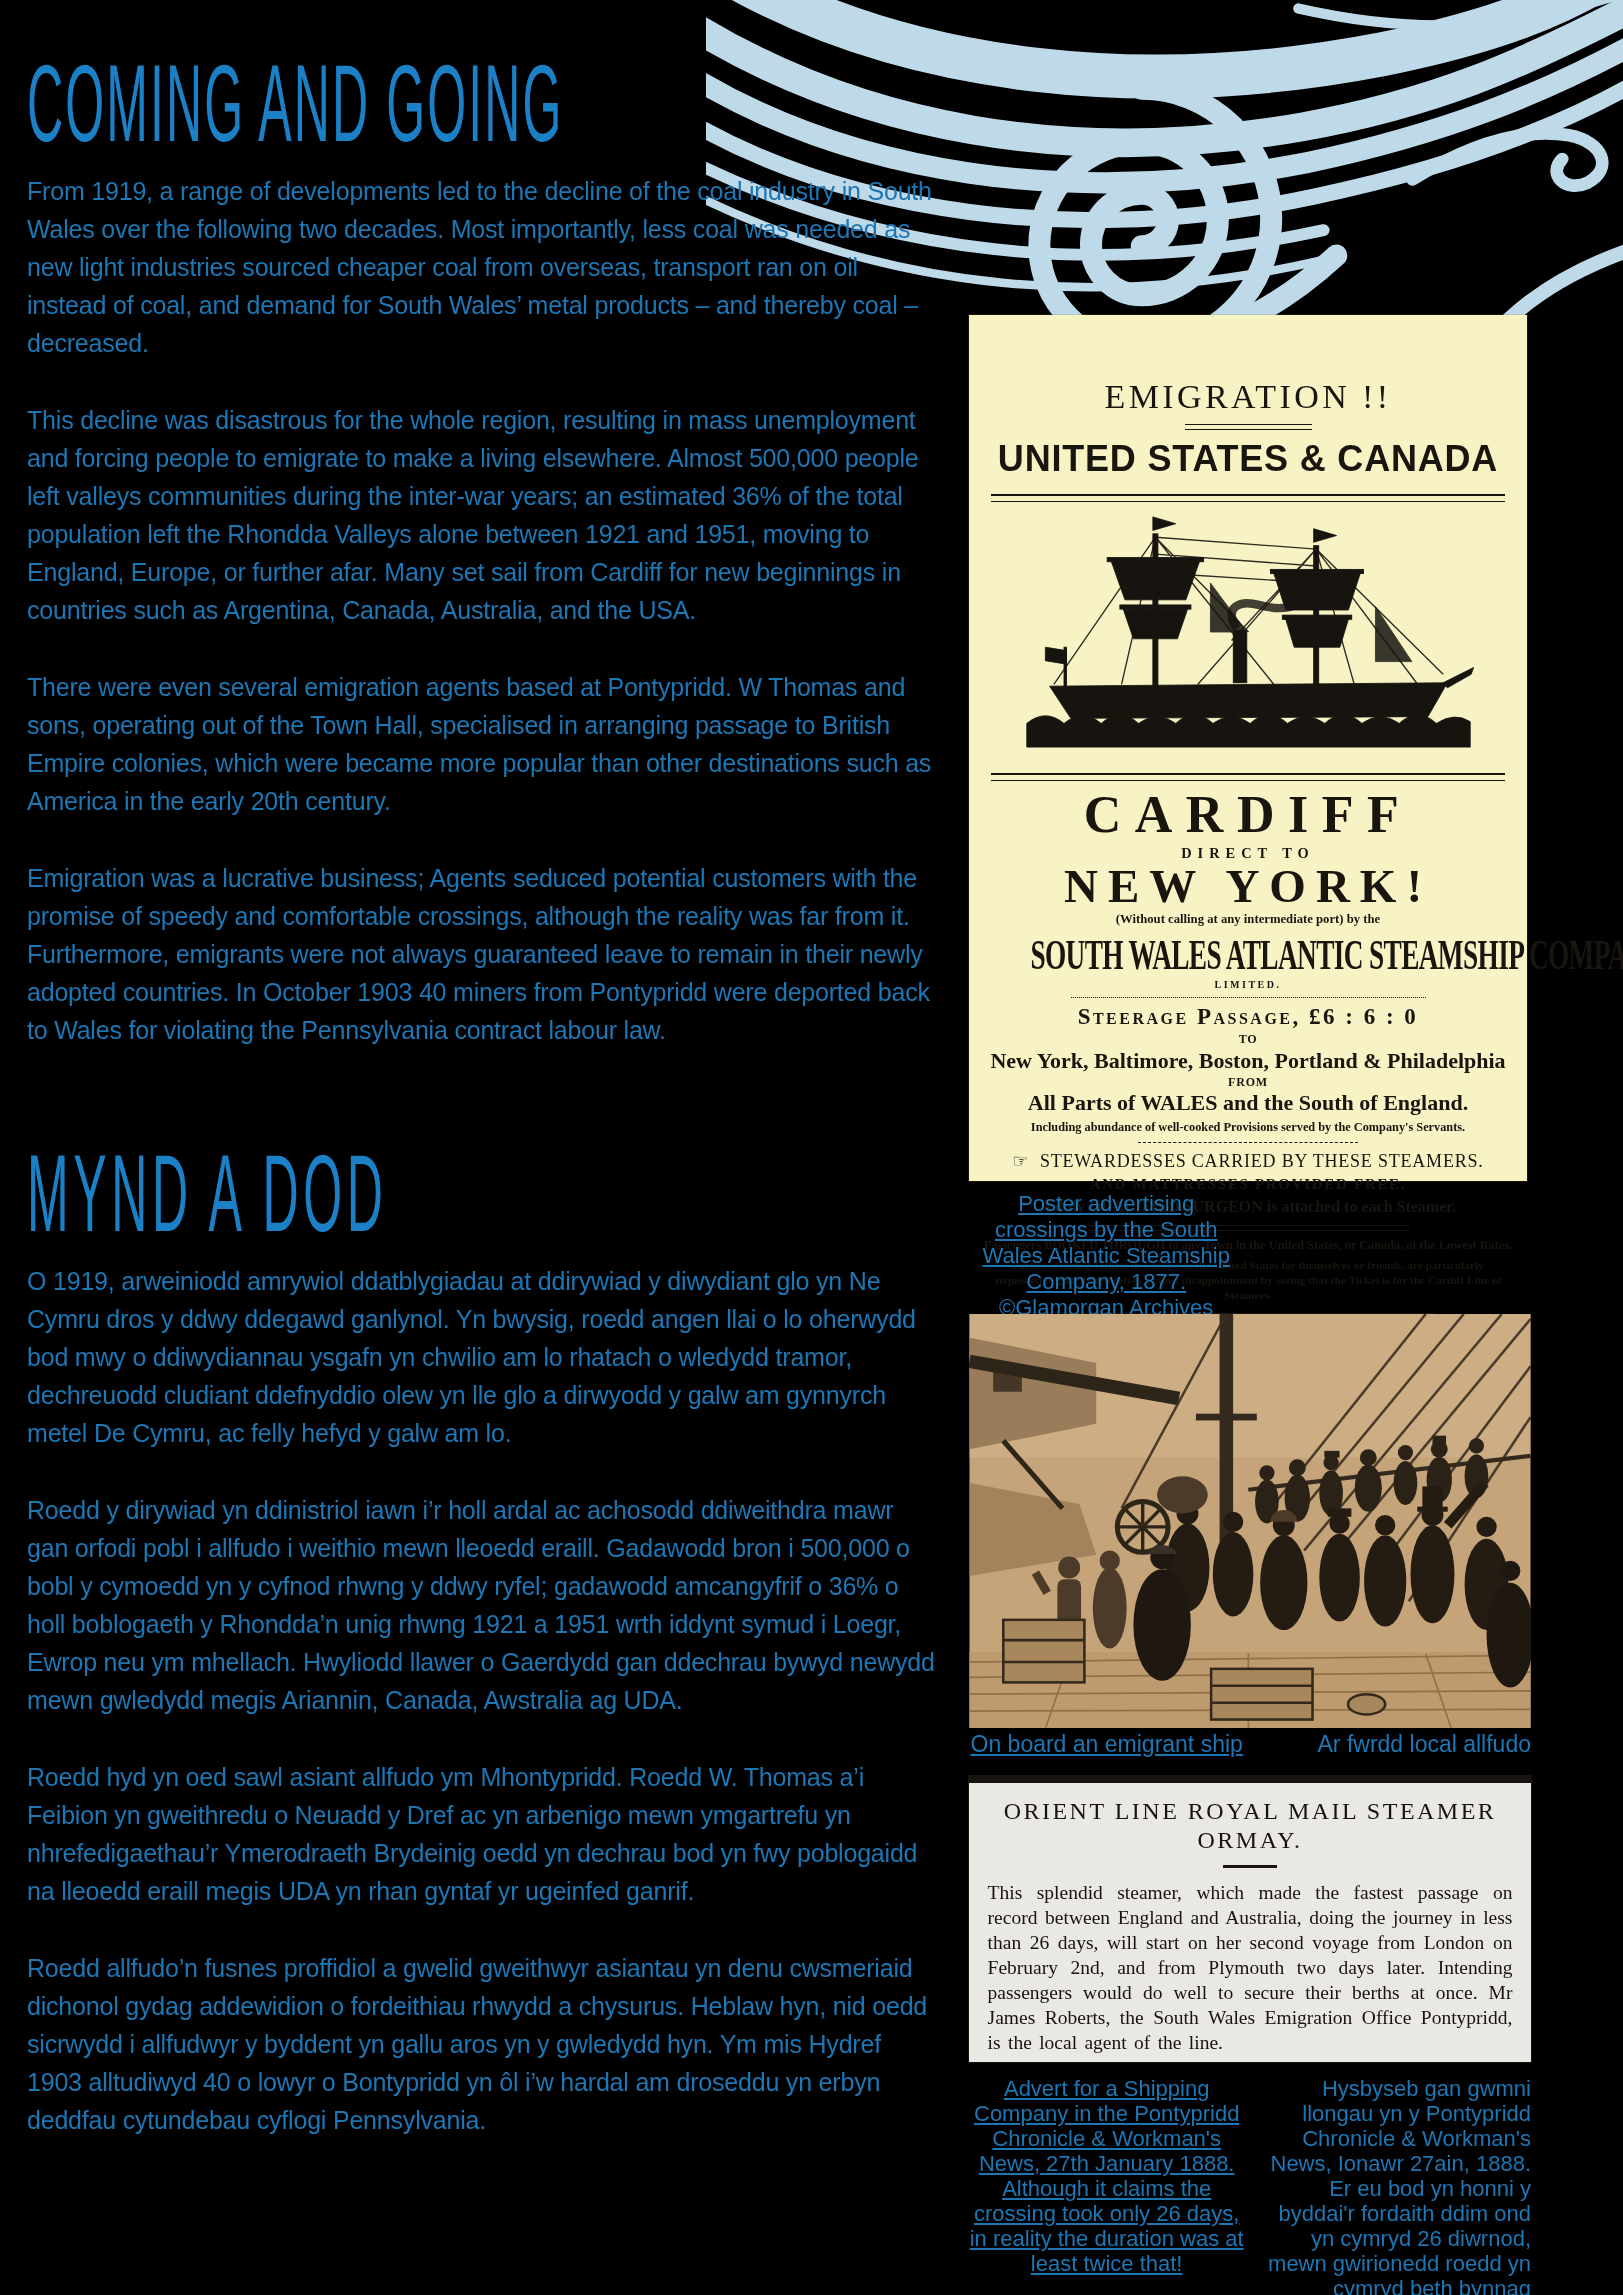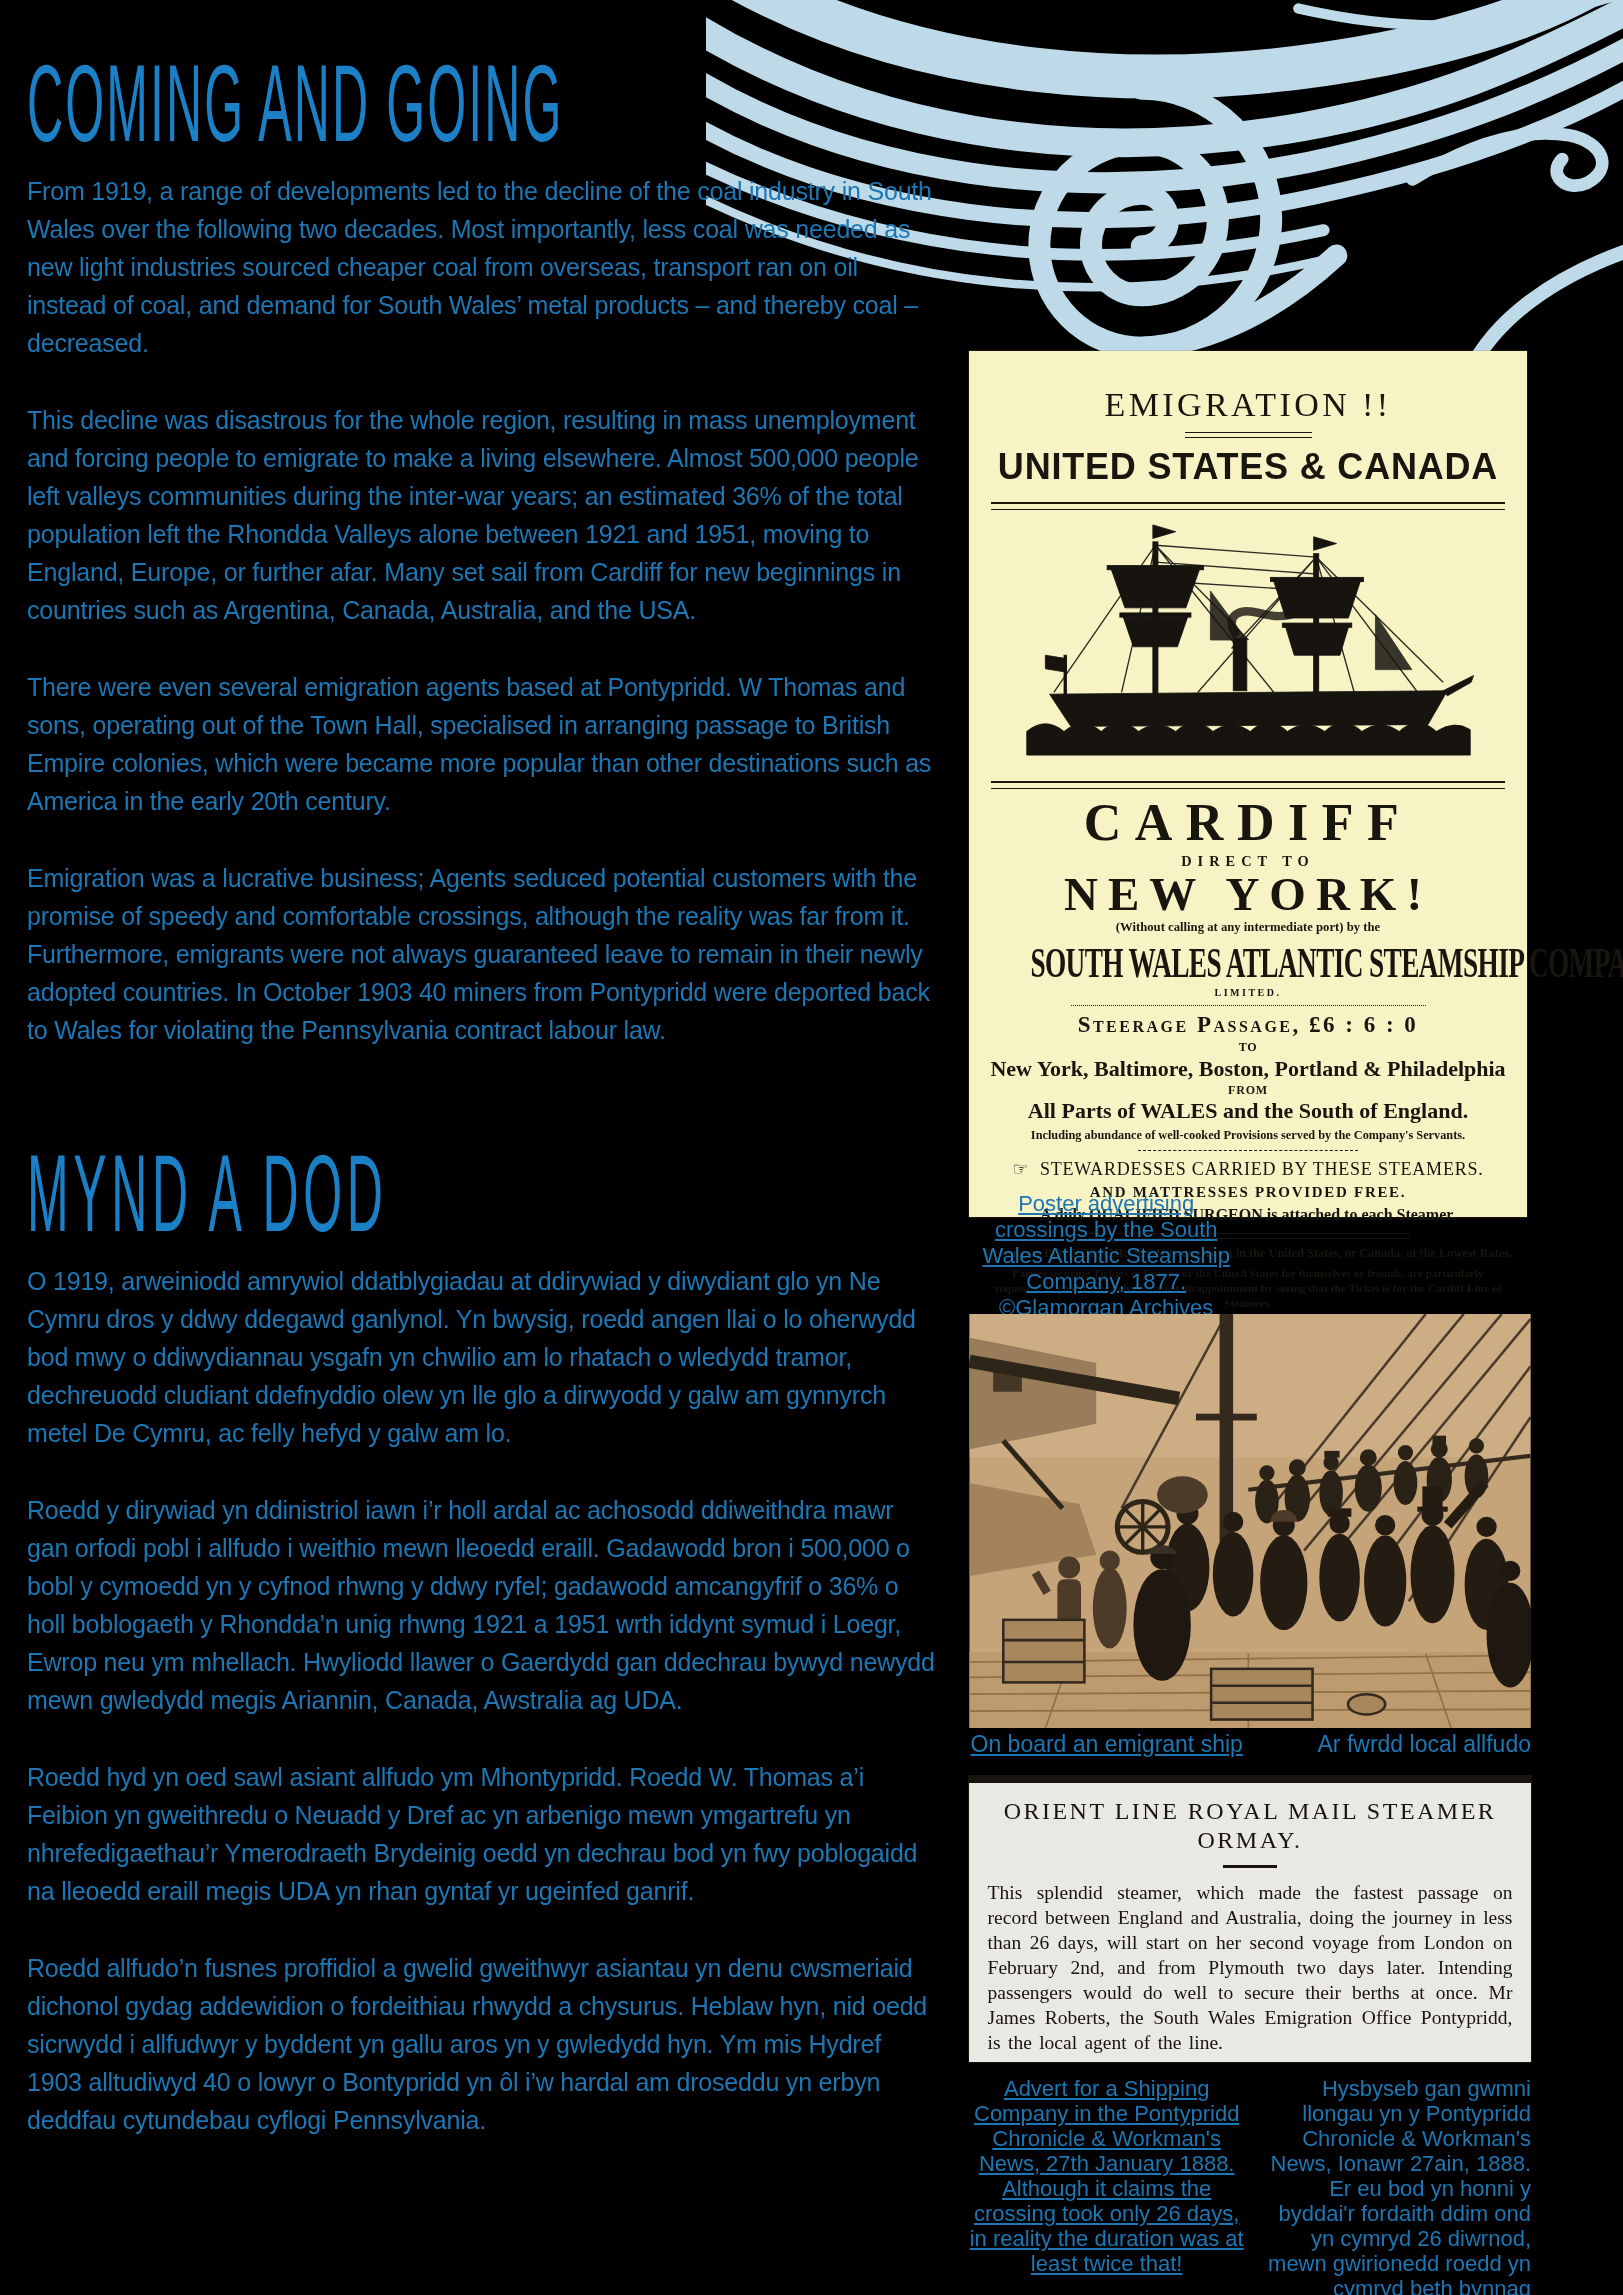--- a/index.html
+++ b/index.html
@@ -24,21 +24,21 @@
     margin:0 0 39px 0;color:#1e77b5;
     font-size:25px;line-height:38px;letter-spacing:-0.2px;
   }
   .col-left p.first{margin-top:15px;}
   
   .poster{
     position:absolute;left:969px;top:315px;width:558px;height:866px;
     background:#F8F3C5;color:#19150f;text-align:center;
     font-family:"Liberation Serif",serif;
     box-shadow:0 0 0 0.8px rgba(120,110,60,.25);
-    padding-top:35px;box-sizing:border-box;margin-top:36px;
+    padding-top:63px;box-sizing:border-box;
   }
   .p-emigration{font-size:34px;letter-spacing:3.4px;font-weight:500;}
   .p-underline{width:127px;height:4.2px;border-top:1.7px solid #19150f;border-bottom:0.8px solid #19150f;margin:7.6px auto 8.5px;}
   .p-uscan{font-family:"Liberation Sans",sans-serif;font-weight:700;font-size:36px;letter-spacing:0.8px;}
   .p-dblrule{margin:13.5px 22px 0;height:5px;border-top:2.5px solid #19150f;border-bottom:0.8px solid #19150f;}
   .p-ship{margin:3.4px auto 0;display:block;}
   .p-cardiff{font-size:52px;font-weight:700;letter-spacing:13.5px;line-height:52px;margin-top:8.5px;}
   .p-direct{font-size:14.4px;font-weight:700;letter-spacing:6px;margin-top:3.4px;}
   .p-ny{font-size:47px;font-weight:700;letter-spacing:10px;line-height:49px;}
   .p-without{font-size:12.7px;font-weight:700;margin-top:1.7px;}

